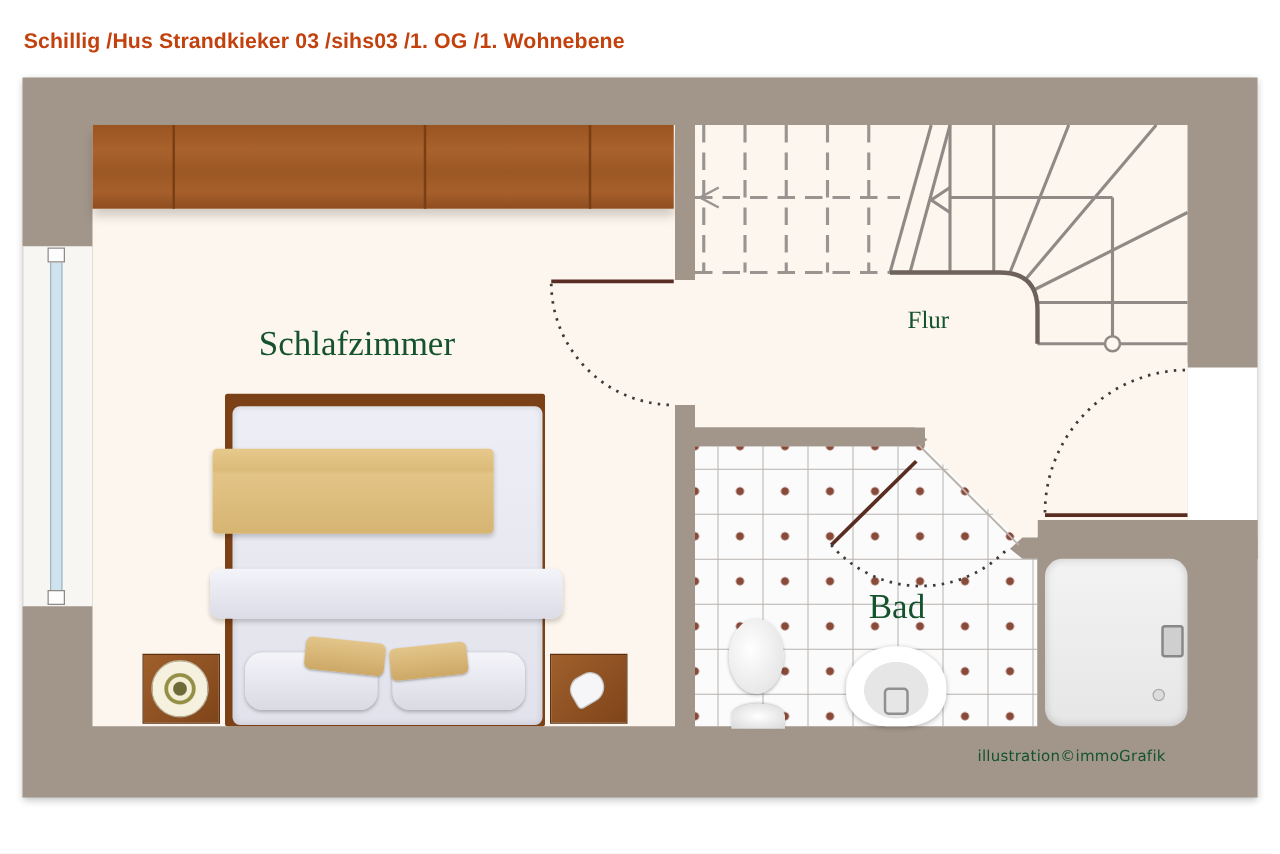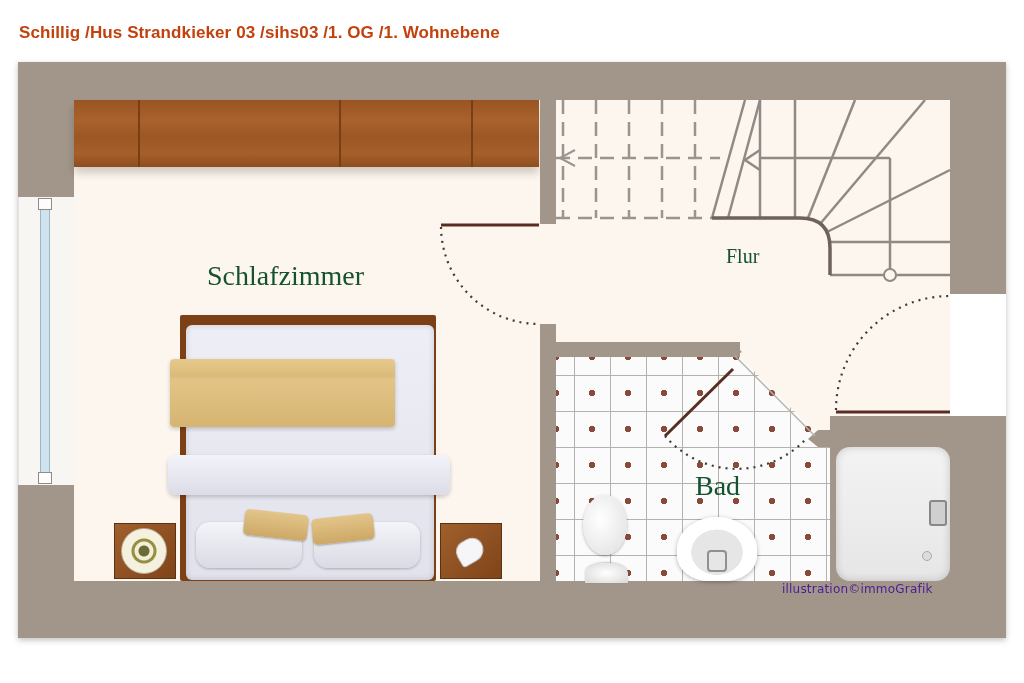--- a/index.html
+++ b/index.html
@@ -133,21 +133,21 @@
   }
 
   .label {
     position: absolute; color: #14532d; font-family: Liberation Serif, serif;
   }
   .label.room-bedroom { left: 207px; top: 260px; font-size: 28px; }
   .label.room-flur { left: 726px; top: 245px; font-size: 20px; }
   .label.room-bad { left: 695px; top: 470px; font-size: 28px; }
 
   .credit {
-    position: absolute; left: 782px; top: 582px; font-size: 12px; color: #4c1d95;
+    position: absolute; left: 782px; top: 598px; font-size: 12px; color: #14532d;
     font-family: "DejaVu Sans", sans-serif; letter-spacing: 0.2px;
   }
 
   svg.overlay { position: absolute; left: 0; top: 0; }
 </style>
 </head>
 <body>
 
 <div class="title">Schillig /Hus Strandkieker 03 /sihs03 /1. OG /1. Wohnebene</div>
 

